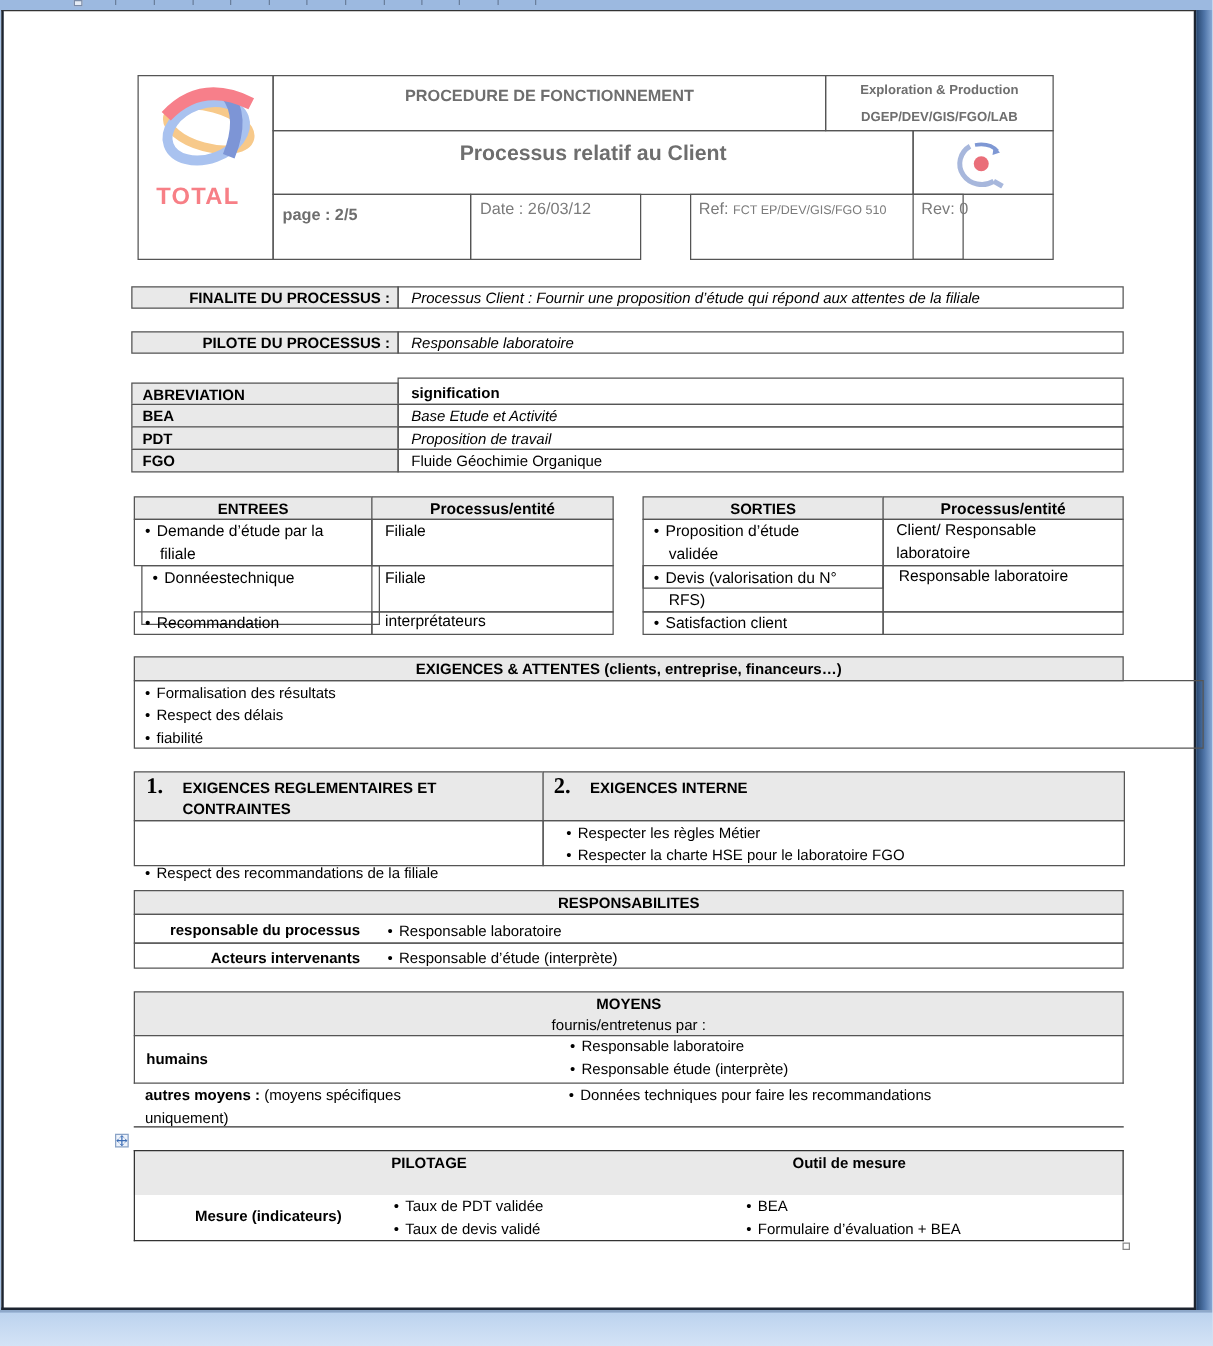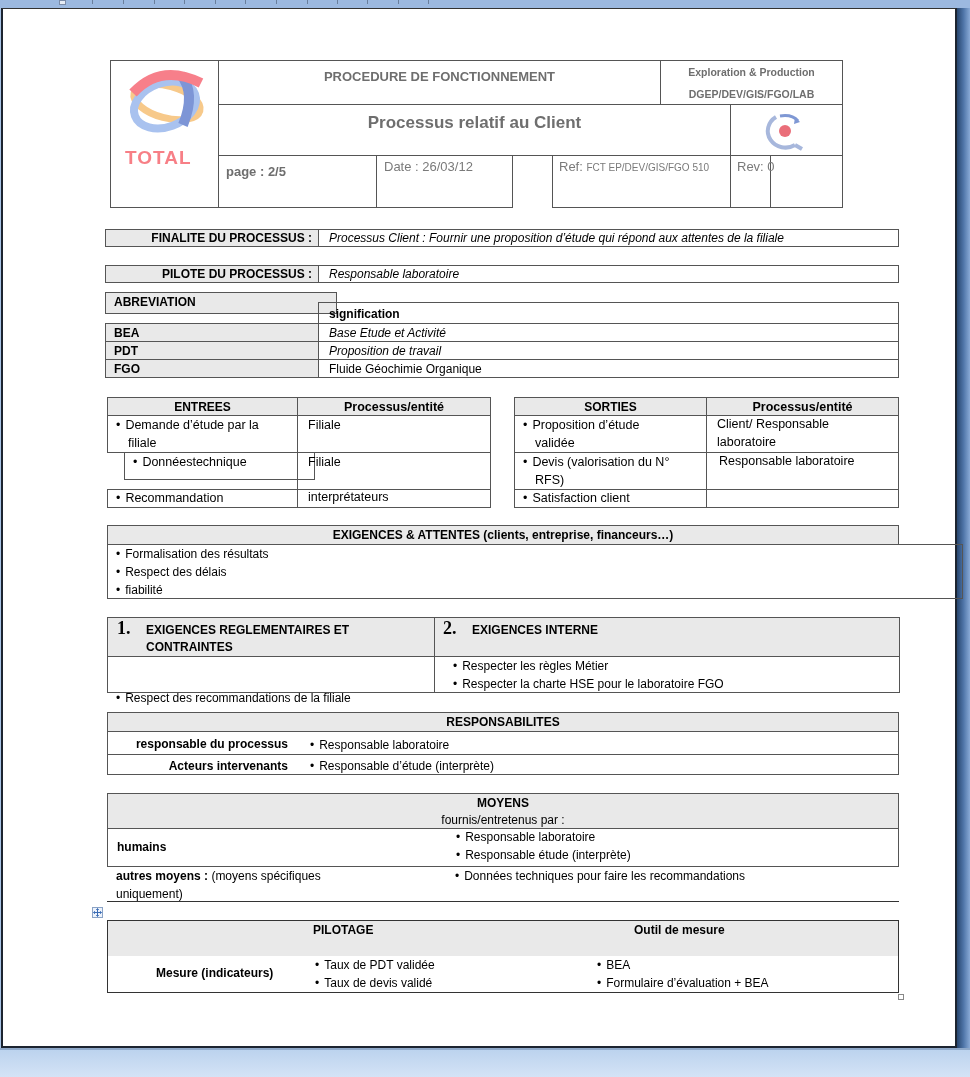--- a/index.html
+++ b/index.html
@@ -105,21 +105,21 @@
 <div>
   <div class="cell gray" style="left:105px;top:265px;width:214px;height:18px;">
     <div class="t b" style="right:6px;top:1px;font-size:12px;">PILOTE DU PROCESSUS :</div>
   </div>
   <div class="cell" style="left:318px;top:265px;width:581px;height:18px;">
     <div class="t i" style="left:10px;top:1px;font-size:12px;">Responsable laboratoire</div>
   </div>
 </div>
 
 <div>
-  <div class="cell gray" style="left:105px;top:292px;width:232px;height:22px;text-decoration:underline;">
+  <div class="cell gray" style="left:105px;top:306px;width:214px;height:22px;text-decoration:underline;">
     <div class="t b" style="left:8px;top:2px;font-size:12px;">ABREVIATION</div>
   </div>
   <div class="cell" style="left:318px;top:302px;width:581px;height:22px;">
     <div class="t b" style="left:10px;top:4px;font-size:12px;">signification</div>
   </div>
 
   <div class="cell gray" style="left:105px;top:323px;width:214px;height:19px;">
     <div class="t b" style="left:8px;top:2px;font-size:12px;">BEA</div>
   </div>
   <div class="cell" style="left:318px;top:323px;width:581px;height:19px;">
@@ -150,21 +150,21 @@
   </div>
 
   <div class="cell" style="left:107px;top:415px;width:191px;height:38px;">
     <div class="t dot" style="left:8px;top:2px;">Demande d’étude par la</div>
     <div class="t" style="left:20px;top:20px;">filiale</div>
   </div>
   <div class="cell" style="left:297px;top:415px;width:194px;height:38px;">
     <div class="t" style="left:10px;top:2px;">Filiale</div>
   </div>
 
-  <div class="cell" style="left:124px;top:452px;width:191px;height:28px;">
+  <div class="cell" style="left:113px;top:452px;width:191px;height:48px;">
     <div class="t dot" style="left:8px;top:2px;">Donnéestechnique</div>
   </div>
   <div class="cell" style="left:297px;top:452px;width:194px;height:38px;">
     <div class="t" style="left:10px;top:2px;">Filiale</div>
   </div>
 
   <div class="cell" style="left:107px;top:489px;width:191px;height:19px;">
     <div class="t dot" style="left:8px;top:1px;">Recommandation</div>
   </div>
   <div class="cell" style="left:297px;top:489px;width:194px;height:19px;">
@@ -173,21 +173,21 @@
 </div>
 
 <div>
   <div class="cell gray" style="left:514px;top:397px;width:193px;height:19px;">
     <div class="t b" style="left:0;right:0;top:2px;text-align:center;font-size:12px;">SORTIES</div>
   </div>
   <div class="cell gray" style="left:706px;top:397px;width:193px;height:19px;">
     <div class="t b" style="left:0;right:0;top:2px;text-align:center;font-size:12.5px;">Processus/entité</div>
   </div>
 
-  <div class="cell" style="left:514px;top:415px;width:193px;height:38px;padding-left:38px;">
+  <div class="cell" style="left:514px;top:415px;width:193px;height:56px;padding-left:38px;">
     <div class="t dot" style="left:8px;top:2px;">Proposition d’étude</div>
     <div class="t" style="left:20px;top:20px;">validée</div>
   </div>
   <div class="cell" style="left:706px;top:415px;width:193px;height:38px;">
     <div class="t" style="left:10px;top:1px;">Client/ Responsable</div>
     <div class="t" style="left:10px;top:19px;">laboratoire</div>
   </div>
 
   <div class="cell" style="left:514px;top:452px;width:193px;height:38px;">
     <div class="t dot" style="left:8px;top:2px;">Devis (valorisation  du N°</div>

